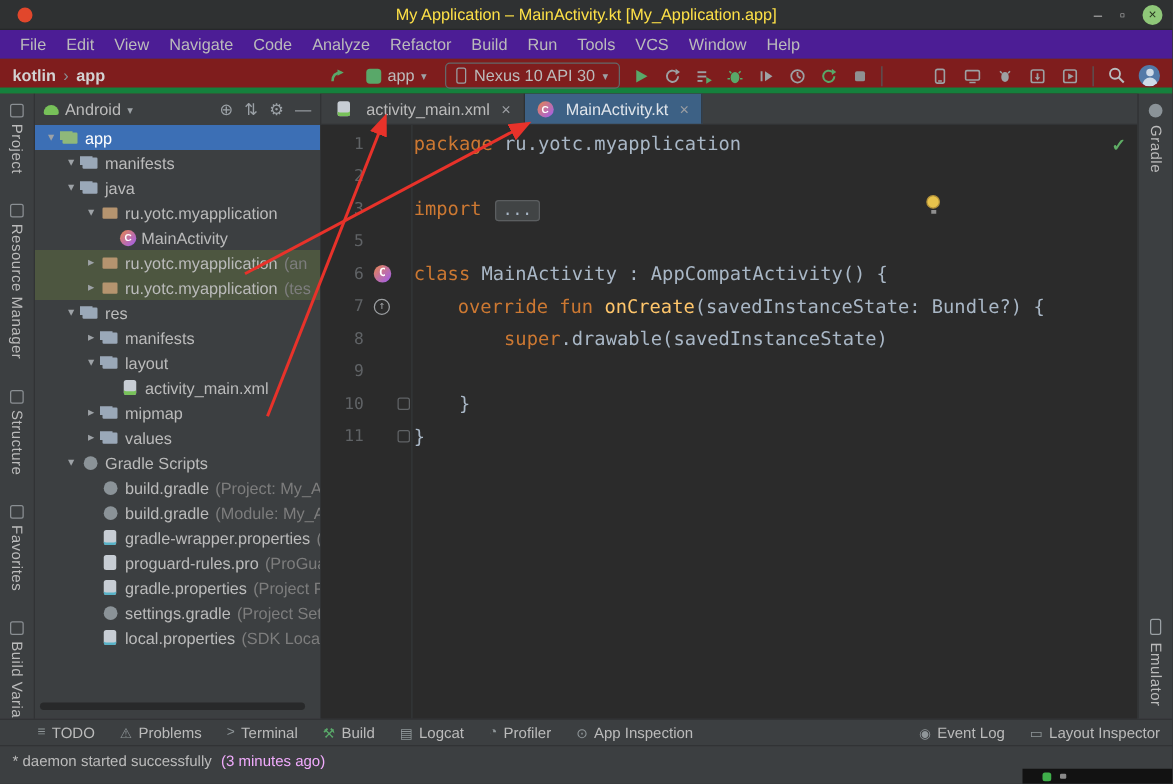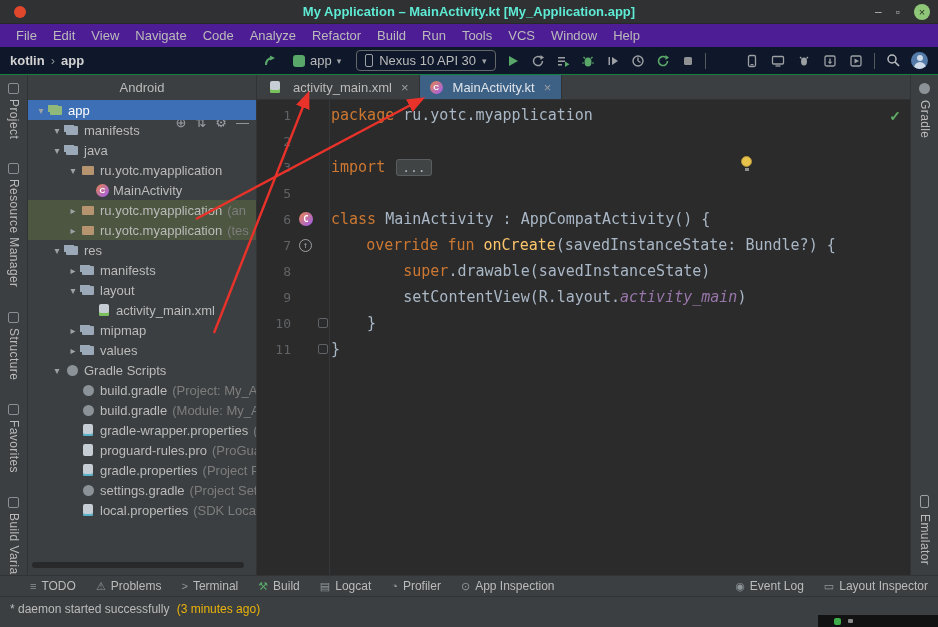--- a/index.html
+++ b/index.html
@@ -3,31 +3,31 @@
 <meta charset="utf-8">
 <style>
   *{margin:0;padding:0;box-sizing:border-box;}
   html,body{width:938px;height:627px;overflow:hidden;}
   body{font-family:"Liberation Sans",sans-serif;background:#3c3f41;position:relative;font-size:13px;}
   .app{position:absolute;inset:0;background:#3c3f41;}
 
   
   .titlebar{position:absolute;top:0;left:0;right:0;height:24px;background:#2f3132;border-bottom:1px solid #262829;display:flex;align-items:center;}
   .tb-dot{position:absolute;left:14px;top:6px;width:12px;height:12px;border-radius:50%;background:#e1472c;}
-  .tb-title{flex:1;text-align:center;color:#5eead4;font-size:13px;font-weight:bold;}
+  .tb-title{flex:1;text-align:center;color:#fde047;font-size:13px;font-weight:normal;}
   .tb-controls{position:absolute;right:8px;top:0;height:24px;display:flex;align-items:center;gap:14px;color:#b7b7b7;font-size:12px;}
   .tb-min,.tb-max{line-height:1;}
   .tb-close{width:16px;height:16px;border-radius:50%;background:#8fc779;color:#27351f;display:flex;align-items:center;justify-content:center;font-size:11px;line-height:1;}
 
   
   .menubar{position:absolute;top:24px;left:0;right:0;height:23px;background:#4c1d95;display:flex;align-items:center;padding-left:8px;color:#bbbbbb;}
   .menu-item{padding:0 8px;}
 
   
-  .toolbar{position:absolute;top:47px;left:0;right:0;height:28px;background:#0f172a;border-bottom:1px solid #15803d;}
+  .toolbar{position:absolute;top:47px;left:0;right:0;height:28px;background:#7f1d1d;border-bottom:5px solid #15803d;}
   .tb-breadcrumb{position:absolute;left:10px;top:0;height:27px;display:flex;align-items:center;gap:6px;color:#d2d2d2;font-weight:bold;}
   .bc-sep{color:#8a8f93;font-weight:normal;}
   .tb-center{position:absolute;left:262px;top:0;height:27px;display:flex;align-items:center;gap:9px;}
   .tb-right{position:absolute;right:10px;top:0;height:27px;display:flex;align-items:center;gap:10px;}
   .run-config{display:flex;align-items:center;gap:5px;color:#bbb;padding:2px 6px;}
   .cfg-ic{width:12px;height:12px;border-radius:3px;background:#59a869;}
   .chev{color:#9da2a6;font-size:9px;}
   .device-select{display:flex;align-items:center;gap:6px;border:1px solid #646869;border-radius:4px;height:21px;padding:0 8px;color:#bbb;}
   .phone-ic{width:8px;height:13px;border:1px solid #9aa0a4;border-radius:2px;}
   .tb-icon{display:inline-flex;align-items:center;justify-content:center;width:16px;height:16px;}
@@ -38,21 +38,21 @@
 
   
   .main{position:absolute;top:75px;left:0;right:0;height:500px;}
   .left-stripe{position:absolute;left:0;top:0;bottom:0;width:28px;background:#3c3f41;border-right:1px solid #313335;}
   .stripe-items{display:flex;flex-direction:column;align-items:center;gap:24px;padding-top:8px;}
   .stripe-btn{display:flex;flex-direction:column;align-items:center;gap:5px;}
   .stripe-ic{width:11px;height:11px;border:1px solid #8a8f93;border-radius:2px;}
   .vtext{writing-mode:vertical-rl;color:#bbbbbb;font-size:12px;letter-spacing:.4px;}
 
   .project-panel{position:absolute;left:28px;top:0;bottom:0;width:229px;background:#3c3f41;border-right:1px solid #313335;overflow:hidden;}
-  .pp-header{height:25px;display:flex;align-items:center;padding:0 7px;gap:5px;color:#bbb;flex-direction:column;}
+  .pp-header{height:25px;display:flex;align-items:center;padding:0 7px;gap:5px;color:#bbb;}
   .droid{width:12px;height:8px;background:#77c159;border-radius:6px 6px 2px 2px;}
   .pp-actions{margin-left:auto;display:flex;align-items:center;gap:9px;color:#9ba1a6;font-size:13px;}
   .pp-tree{position:absolute;top:25px;left:0;right:0;}
   .trow{height:20px;display:flex;align-items:center;color:#bbbbbb;white-space:nowrap;overflow:hidden;}
   .trow-selected{background:#3c6fb5;}
   .trow-selected .tlabel{color:#ffffff;}
   .trow-olive{background:#4d5640;}
   .tchev{width:14px;flex:none;text-align:center;color:#9da2a6;font-size:10px;}
   .ti{width:16px;height:16px;flex:none;display:inline-flex;align-items:center;justify-content:center;margin-right:4px;font-size:8px;font-weight:bold;color:#fff;}
   .ti-folder::before,.ti-app-folder::before{content:"";width:12px;height:9px;background:#9aa8b8;border-radius:1px;box-shadow:-3px -2px 0 -1px #9aa8b8;}
@@ -100,21 +100,21 @@
   .bottombar{position:absolute;left:0;right:0;top:575px;height:21px;background:#3c3f41;border-top:1px solid #313335;display:flex;align-items:center;padding:0 10px 0 30px;color:#bbbbbb;font-size:12px;}
   .bb-left{display:flex;gap:20px;flex:1;}
   .bb-right{display:flex;gap:20px;}
   .bb-item{display:flex;align-items:center;gap:5px;}
   .bb-icon{font-size:11px;color:#8f9699;}
   .bbi-build{color:#59a869;}
 
   
   .statusbar{position:absolute;left:0;right:0;top:596px;height:31px;background:#3c3f41;border-top:1px solid #313335;color:#bbbbbb;font-size:12px;}
   .sb-msg{position:absolute;left:10px;top:5px;}
-  .sb-time{color:#eab308;margin-left:4px;}
+  .sb-time{color:#f0abfc;margin-left:4px;}
   .sb-right{position:absolute;right:10px;top:0;height:21px;display:flex;align-items:center;gap:15px;}
   .sb-lock{width:9px;height:7px;background:#9aa0a4;border-radius:1px;position:relative;margin-top:4px;}
   .sb-lock::before{content:"";position:absolute;top:-4px;left:1px;width:5px;height:4px;border:1.5px solid #9aa0a4;border-bottom:none;border-radius:3px 3px 0 0;}
   .sb-face{width:13px;height:13px;border-radius:50%;background:#87919a;position:relative;}
   .sb-face::before{content:"";position:absolute;left:3px;top:4px;width:2px;height:2px;background:#3c3f41;border-radius:50%;box-shadow:5px 0 0 #3c3f41;}
   .sb-face::after{content:"";position:absolute;left:3px;bottom:2.5px;width:7px;height:2px;background:#3c3f41;border-radius:0 0 3px 3px;}
   .sb-corner{position:absolute;right:0;bottom:0;width:120px;height:12px;background:#121212;}
   .sb-corner .g{position:absolute;left:16px;top:2.5px;width:7px;height:7px;background:#3fae4a;border-radius:2px;}
   .sb-corner .w{position:absolute;left:30px;top:4px;width:5px;height:4px;background:#8a8a8a;border-radius:1px;}
 
@@ -484,21 +484,20 @@
             <div class="cline">
               <span class="lnum">8</span>
               <span class="gic"></span>
               <span class="fmark"></span>
               <span class="ctext"><span class="seg seg-plain">        </span><span class="seg seg-kw">super</span><span class="seg seg-plain">.drawable(savedInstanceState)</span></span>
             </div>
             <div class="cline">
               <span class="lnum">9</span>
               <span class="gic"></span>
               <span class="fmark"></span>
-              <span class="ctext"><span class="seg seg-plain">        setContentView(R.layout.</span><span class="seg seg-ref">activity_main</span><span class="seg seg-plain">)</span></span>
             </div>
             <div class="cline">
               <span class="lnum">10</span>
               <span class="gic"></span>
               <span class="fmark fmark-on"></span>
               <span class="ctext"><span class="seg seg-plain">    }</span></span>
             </div>
             <div class="cline">
               <span class="lnum">11</span>
               <span class="gic"></span>

